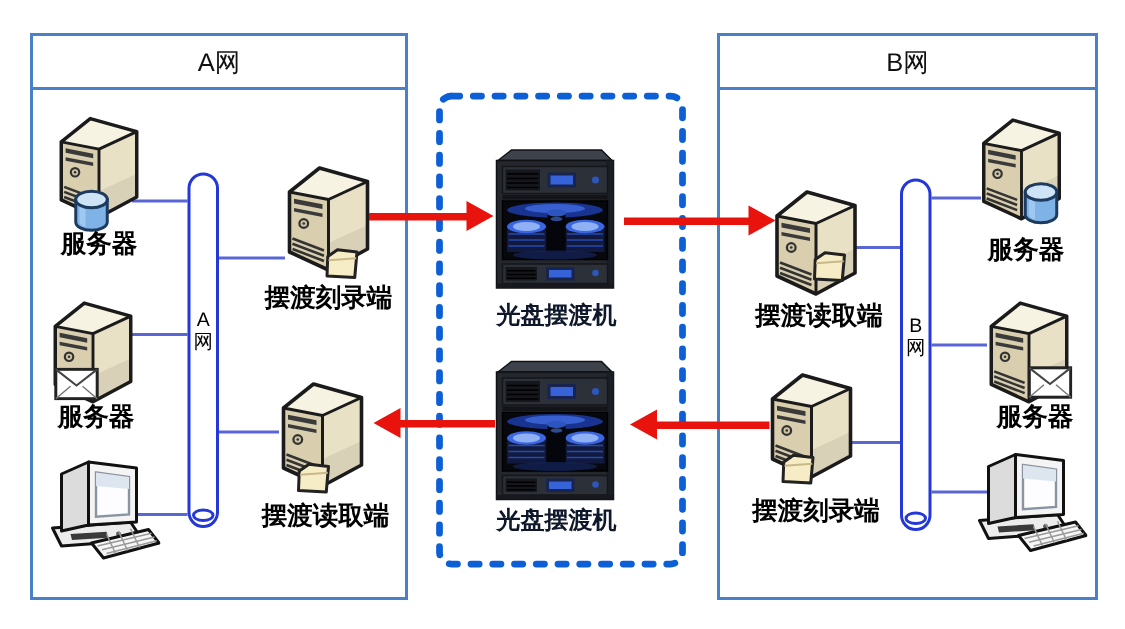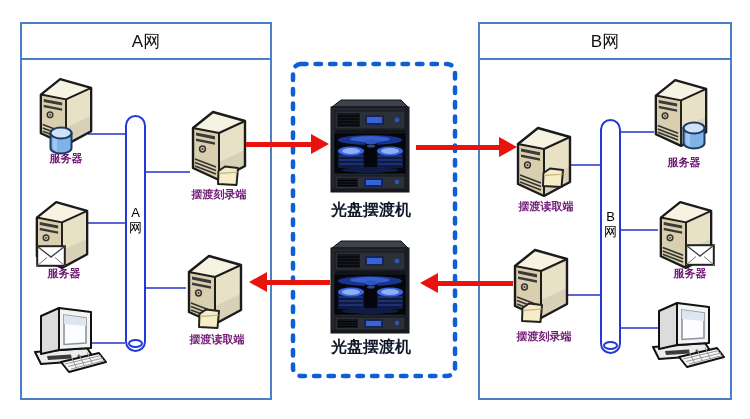--- a/index.html
+++ b/index.html
@@ -23,21 +23,21 @@
     position:absolute;left:1px;bottom:2px;width:11px;height:5px;border:2px solid #2438d8;border-radius:50%;
   }
   .conn{position:absolute;height:2px;background:#5a66d6;z-index:2;}
   .arrowline{position:absolute;height:5px;background:#e8130d;z-index:8;}
   .ah-right{position:absolute;width:0;height:0;border-top:10.5px solid transparent;border-bottom:10.5px solid transparent;border-left:18px solid #e8130d;z-index:8;}
   .ah-left{position:absolute;width:0;height:0;border-top:10.5px solid transparent;border-bottom:10.5px solid transparent;border-right:18px solid #e8130d;z-index:8;}
   .icon{position:absolute;z-index:5;}
   .acc{position:absolute;z-index:6;}
   .nodelabel{
     position:absolute;transform:translateX(-50%);white-space:nowrap;
-    font-size:11px;font-weight:bold;color:#701a75;z-index:7;
+    font-size:17px;font-weight:bold;color:#000000;z-index:7;
   }
   .machinelabel{
     position:absolute;transform:translateX(-50%);white-space:nowrap;
     font-size:16px;font-weight:bold;color:#0f172a;z-index:7;
   }
   svg{display:block;}
   #dashlayer{position:absolute;left:0;top:0;z-index:1;}
 </style>
 </head>
 <body>

